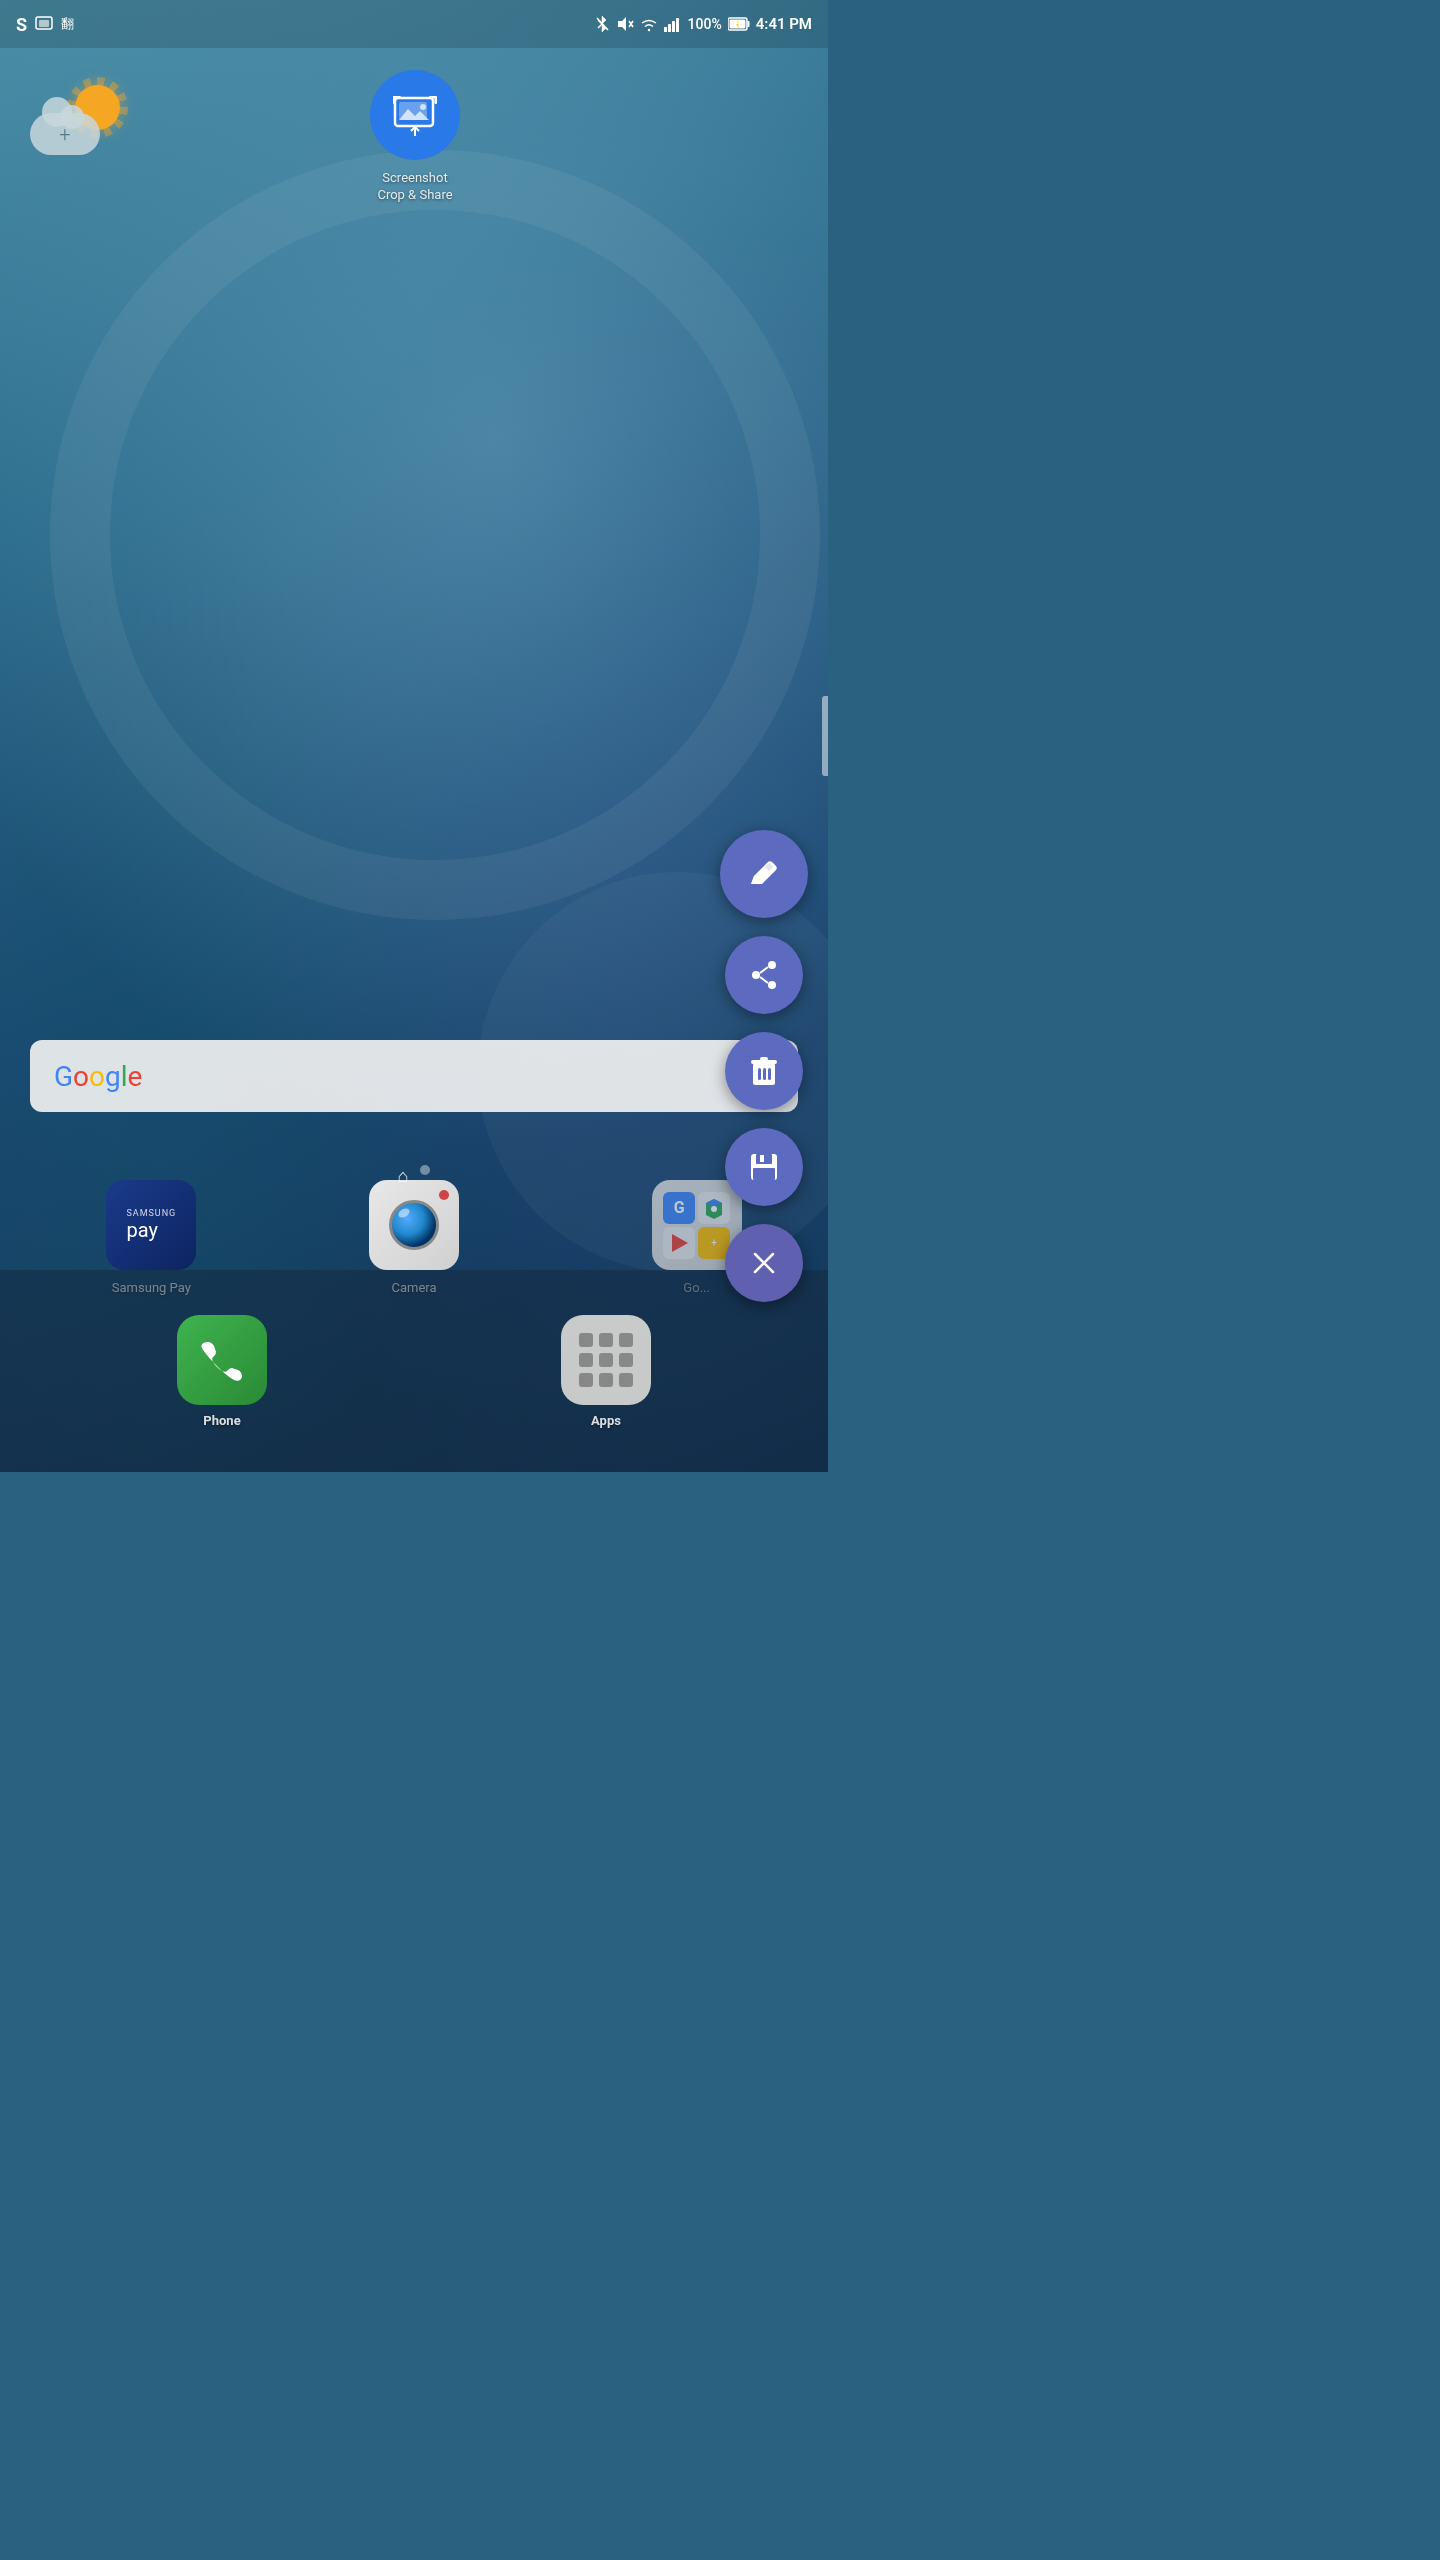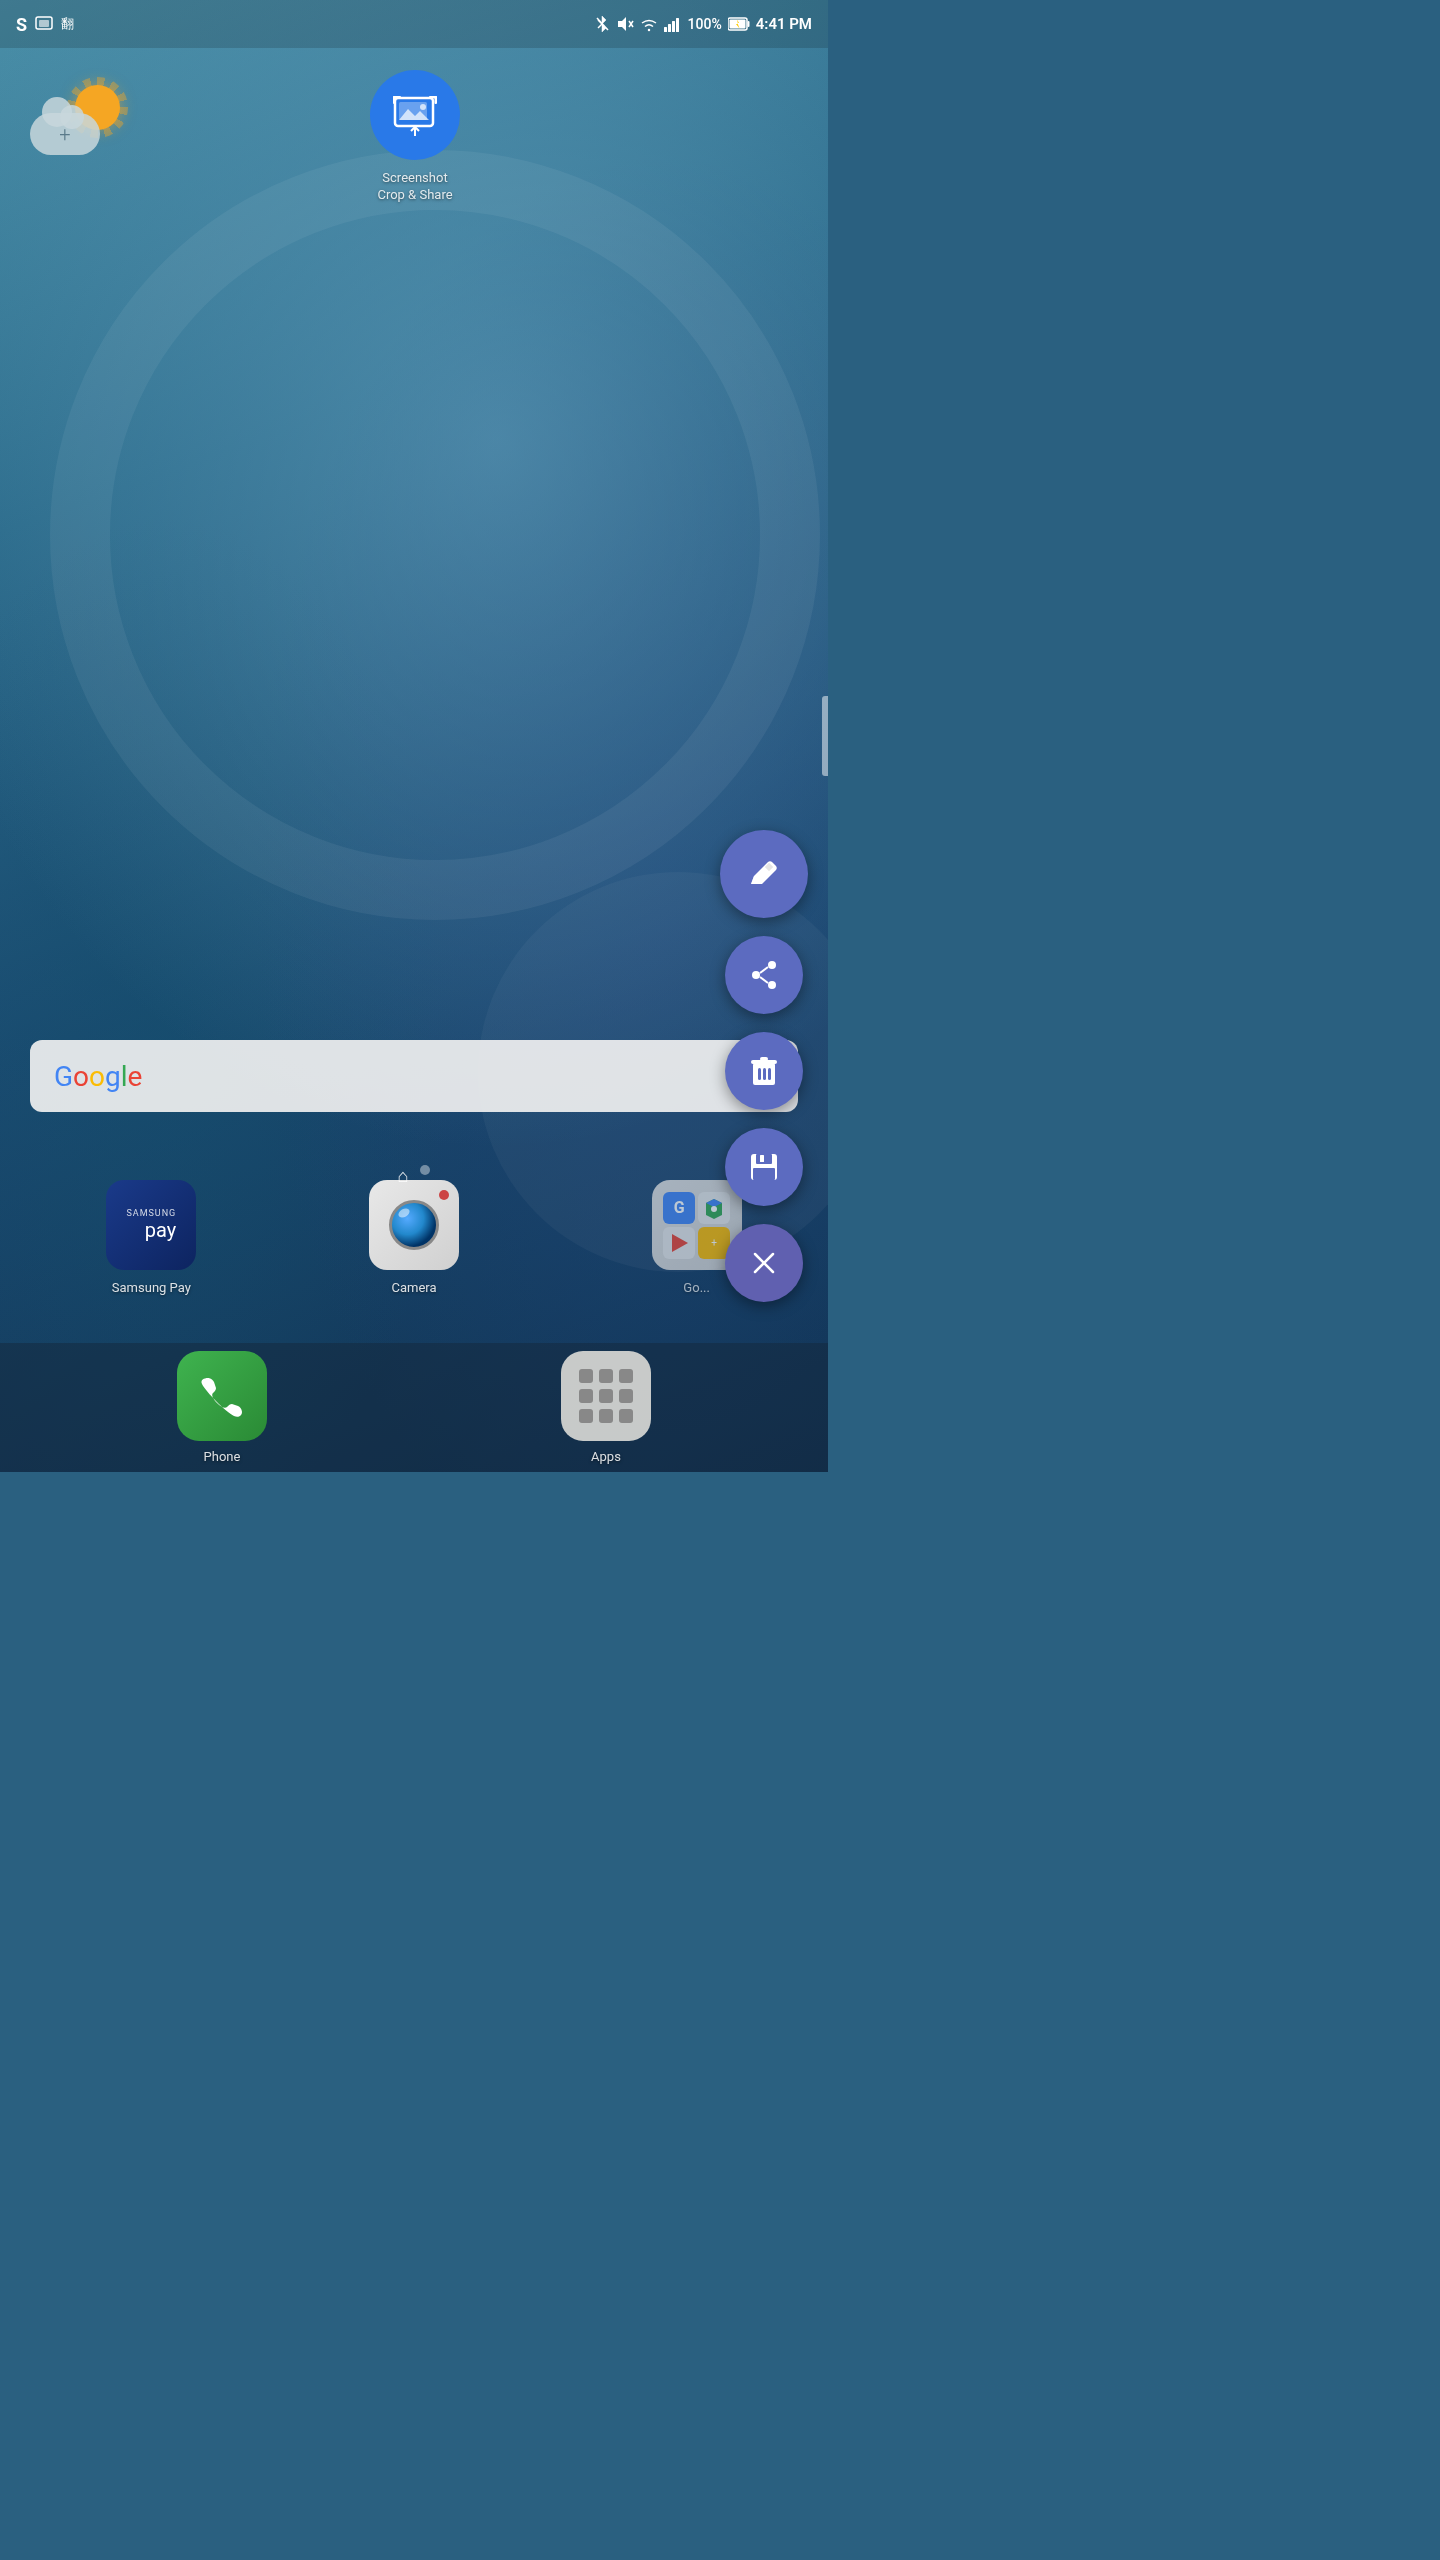--- a/index.html
+++ b/index.html
@@ -319,27 +319,28 @@
     .page-dot-inactive {
       background: rgba(255,255,255,0.4);
     }
 
     
     .bottom-dock {
       position: absolute;
       bottom: 0;
       left: 0;
       right: 0;
-      height: 129px;
+      height: 202px;
       background: rgba(20,40,60,0.5);
       display: flex;
       justify-content: space-around;
       align-items: center;
       padding: 0 30px;
       z-index: 10;
+      font-weight: bold;
     }
 
     .dock-item {
       display: flex;
       flex-direction: column;
       align-items: center;
       gap: 8px;
       width: 150px;
     }
 
@@ -574,21 +575,21 @@
 <div class="google-bar">
   <span class="google-logo">
     <span class="google-G">G</span><span class="google-o1">o</span><span class="google-o2">o</span><span class="google-g2">g</span><span class="google-l">l</span><span class="google-e">e</span>
   </span>
 </div>
 
 <div class="dock-apps">
 
   <div class="dock-app">
     <div class="app-icon-rounded samsung-pay-bg">
-      <div style="text-align:right;">
+      <div style="text-align:left;">
         <div style="color:white;font-size:9px;opacity:0.8;letter-spacing:1px;">SAMSUNG</div>
         <div style="color:white;font-size:20px;font-weight:400;">pay</div>
       </div>
     </div>
     <span class="app-label">Samsung Pay</span>
   </div>
 
   <div class="dock-app">
     <div class="app-icon-rounded camera-bg" style="position:relative;">
       <div class="camera-lens"></div>

